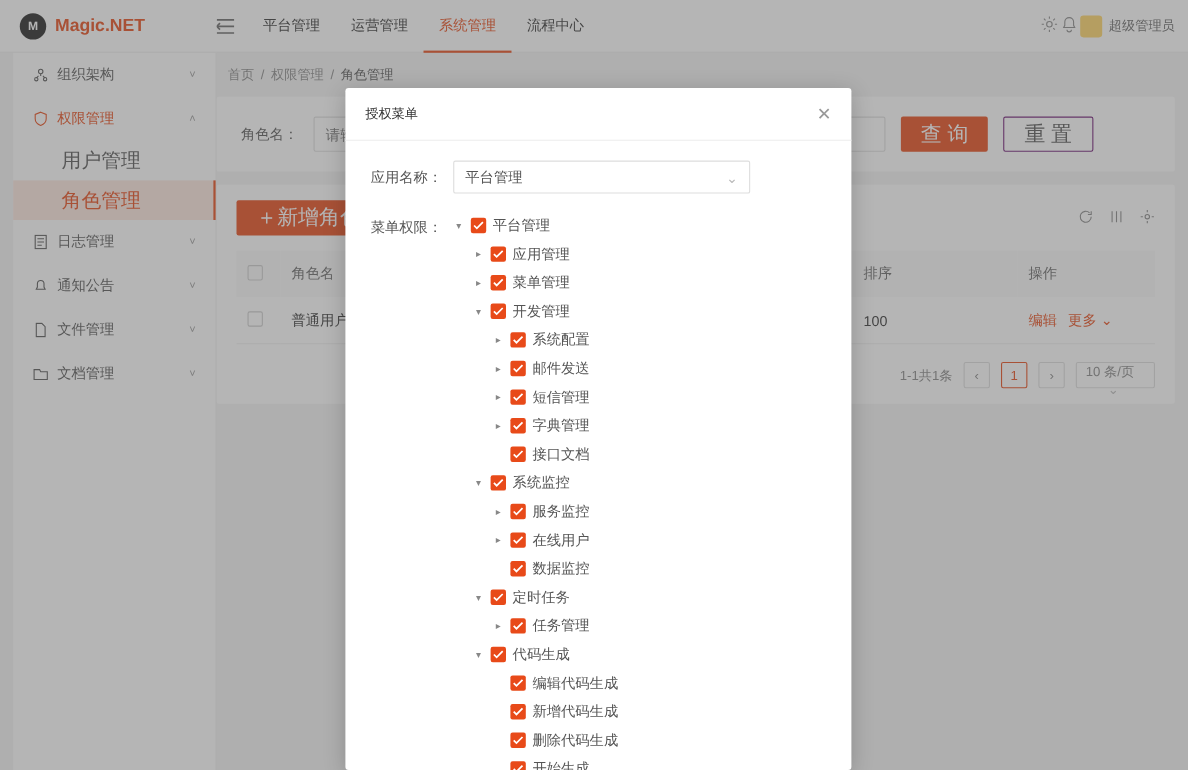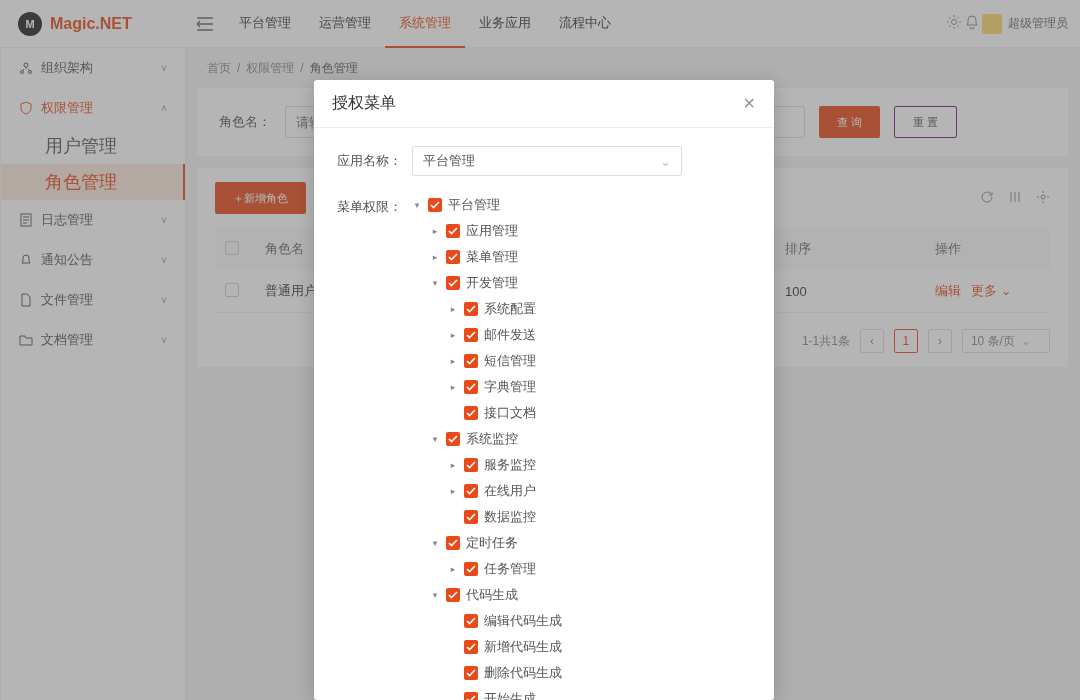--- a/index.html
+++ b/index.html
@@ -13,63 +13,63 @@
 .collapse-btn { width: 40px; display: flex; align-items: center; justify-content: center; color: #666; cursor: pointer; }
 .top-nav { display: flex; height: 48px; }
 .top-nav-item { padding: 0 14px; display: flex; align-items: center; color: #333; cursor: pointer; font-size: 13px; border-bottom: 2px solid transparent; }
 .top-nav-item.active { color: #e84a19; border-bottom-color: #e84a19; }
 .top-right { margin-left: auto; display: flex; align-items: center; gap: 2px; padding-right: 12px; color: #666; }
 .top-right .icon { cursor: pointer; }
 .user-badge { display: flex; align-items: center; gap: 6px; font-size: 12px; color: #666; }
 .user-avatar { width: 20px; height: 20px; background: #ffd666; border-radius: 3px; }
 
 
-.sidebar { position: absolute; top: 48px; left: 1px; width: 185px; bottom: 0; background: #fff; border-right: 1px solid #eee; }
+.sidebar { position: absolute; top: 48px; left: 12px; width: 185px; bottom: 0; background: #fff; border-right: 1px solid #eee; }
 .side-item { height: 40px; display: flex; align-items: center; padding: 0 18px; cursor: pointer; color: #555; gap: 8px; font-size: 13px; }
 .side-item .chev { margin-left: auto; color: #999; font-size: 10px; }
 .side-item.orange { color: #e84a19; }
 .side-sub { height: 36px; display: flex; align-items: center; padding-left: 44px; cursor: pointer; color: #555; font-size: 18px; }
 .side-sub.active { background: #fde7df; color: #e84a19; border-right: 2px solid #e84a19; }
 .side-icon { width: 14px; display: inline-flex; }
 
 
 .main { position: absolute; top: 48px; left: 185px; right: 0; bottom: 0; }
 .breadcrumb { height: 40px; display: flex; align-items: center; padding: 0 22px; color: #888; font-size: 12px; gap: 6px; }
 .breadcrumb span.last { color: #555; }
 
 .panel { background: #fff; margin: 0 12px 12px 12px; border-radius: 2px; }
 .search-panel { padding: 18px 22px; display: flex; align-items: center; gap: 14px; }
 .search-label { color: #555; }
 .search-input { width: 520px; height: 32px; border: 1px solid #ddd; padding: 0 10px; color: #999; border-radius: 2px; }
-.btn { height: 32px; padding: 0 18px; border-radius: 2px; cursor: pointer; display: inline-flex; align-items: center; font-size: 11px; border: none; }
+.btn { height: 32px; padding: 0 18px; border-radius: 2px; cursor: pointer; display: inline-flex; align-items: center; font-size: 19px; border: none; }
 .btn-primary { background: #e84a19; color: #fff; }
 .btn-plain { background: #fff; border: 1px solid #701a75; color: #555; }
 
 .table-panel { padding: 14px 18px; }
 .table-top { display: flex; align-items: center; }
 .table-tools { margin-left: auto; display: flex; gap: 14px; color: #888; }
 .table-tools span { cursor: pointer; }
 
 .tbl { width: 100%; margin-top: 14px; border-collapse: collapse; }
 .tbl th, .tbl td { text-align: left; padding: 12px 10px; font-size: 13px; font-weight: normal; }
 .tbl thead { background: #fafafa; color: #666; }
 .tbl tbody tr { border-bottom: 1px solid #f0f0f0; }
 .chk { width: 14px; height: 14px; border: 1px solid #ccc; display: inline-block; border-radius: 2px; }
 .op-link { color: #e84a19; cursor: pointer; margin-right: 10px; }
 
 .pager { display: flex; justify-content: flex-end; align-items: center; gap: 10px; margin-top: 16px; color: #888; font-size: 12px; }
 .pg-btn { width: 24px; height: 24px; border: 1px solid #ddd; display: flex; align-items: center; justify-content: center; cursor: pointer; border-radius: 2px; }
 .pg-btn.active { border-color: #e84a19; color: #e84a19; }
-.pg-select { height: 24px; border: 1px solid #ddd; padding: 0 18px 0 8px; border-radius: 2px; position: relative; display: flex; align-items: center; }
+.pg-select { height: 24px; border: 1px solid #ddd; padding: 0 18px 0 8px; border-radius: 2px; position: relative; display: flex; align-items: center; flex-direction: column; }
 
 
 .overlay { position: absolute; inset: 0; background: rgba(90,90,90,0.45); }
 .modal { position: absolute; top: 80px; left: 314px; width: 460px; background: #fff; border-radius: 3px; box-shadow: 0 4px 20px rgba(0,0,0,0.2); }
 .modal-head { height: 48px; display: flex; align-items: center; padding: 0 18px; border-bottom: 1px solid #eee; }
-.modal-title { font-size: 16px; color: #333; }
+.modal-title { font-size: 12px; color: #333; }
 .modal-close { margin-left: auto; color: #999; cursor: pointer; font-size: 16px; }
 .modal-body { padding: 18px 20px 10px 20px; max-height: 572px; overflow: hidden; }
 .form-row { display: flex; align-items: flex-start; margin-bottom: 16px; }
 .form-label { width: 78px; text-align: right; color: #555; padding-top: 6px; font-size: 13px; padding-right: 10px; }
 .form-field { flex: 1; }
 .sel { width: 270px; height: 30px; border: 1px solid #ddd; border-radius: 2px; display: flex; align-items: center; padding: 0 10px; color: #555; position: relative; }
 .sel::after { content: "⌄"; position: absolute; right: 10px; color: #bbb; }
 
 .tree { font-size: 13px; }
 .tree-node { display: flex; align-items: center; height: 26px; gap: 6px; }
@@ -93,21 +93,20 @@
   <div class="collapse-btn">
     <svg width="16" height="14" viewBox="0 0 16 14">
         <path d="M0 1h16M0 7h16M0 13h16" stroke="#666" stroke-width="1.5"></path>
         <path d="M3 4l-3 3 3 3" fill="none" stroke="#666" stroke-width="1.5"></path>
       </svg>
   </div>
   <div class="top-nav" id="top-nav">
       <div class="top-nav-item">平台管理</div>
       <div class="top-nav-item">运营管理</div>
       <div class="top-nav-item active">系统管理</div>
-      <div class="top-nav-item">业务应用</div>
       <div class="top-nav-item">流程中心</div>
     </div>
   <div class="top-right">
     <span class="icon">
       <svg width="16" height="16" viewBox="0 0 16 16">
           <circle cx="8" cy="8" r="2.5" fill="none" stroke="#888"></circle>
           <path d="M8 1v2M8 13v2M1 8h2M13 8h2M3 3l1.5 1.5M11.5 11.5L13 13M13 3l-1.5 1.5M4.5 11.5L3 13" stroke="#888"></path>
         </svg>
     </span>
     <span class="icon">

